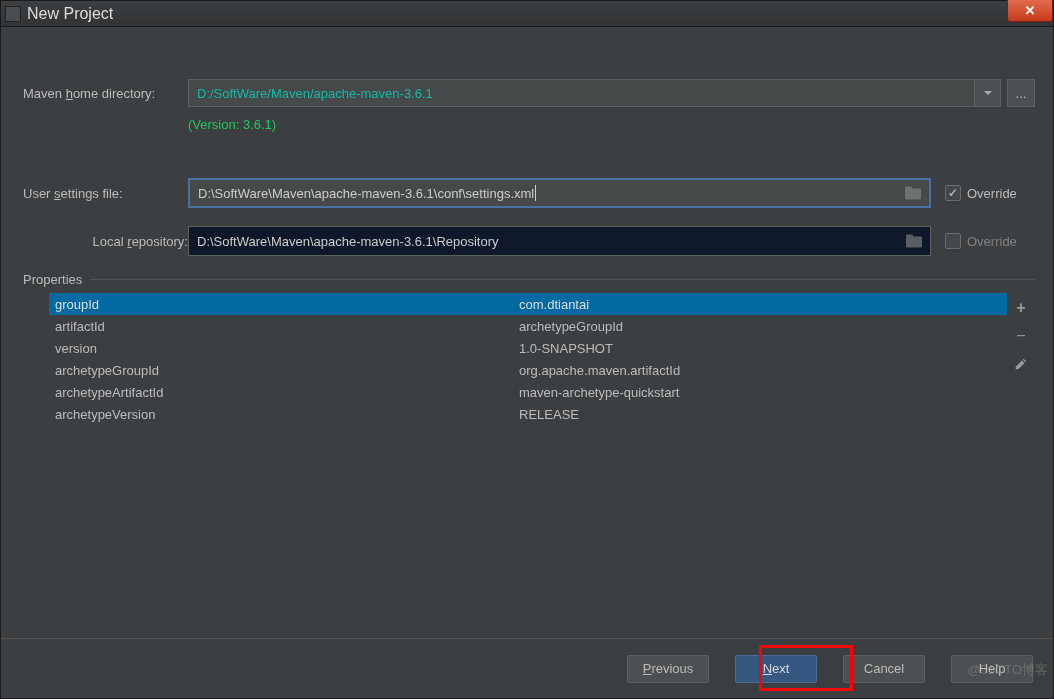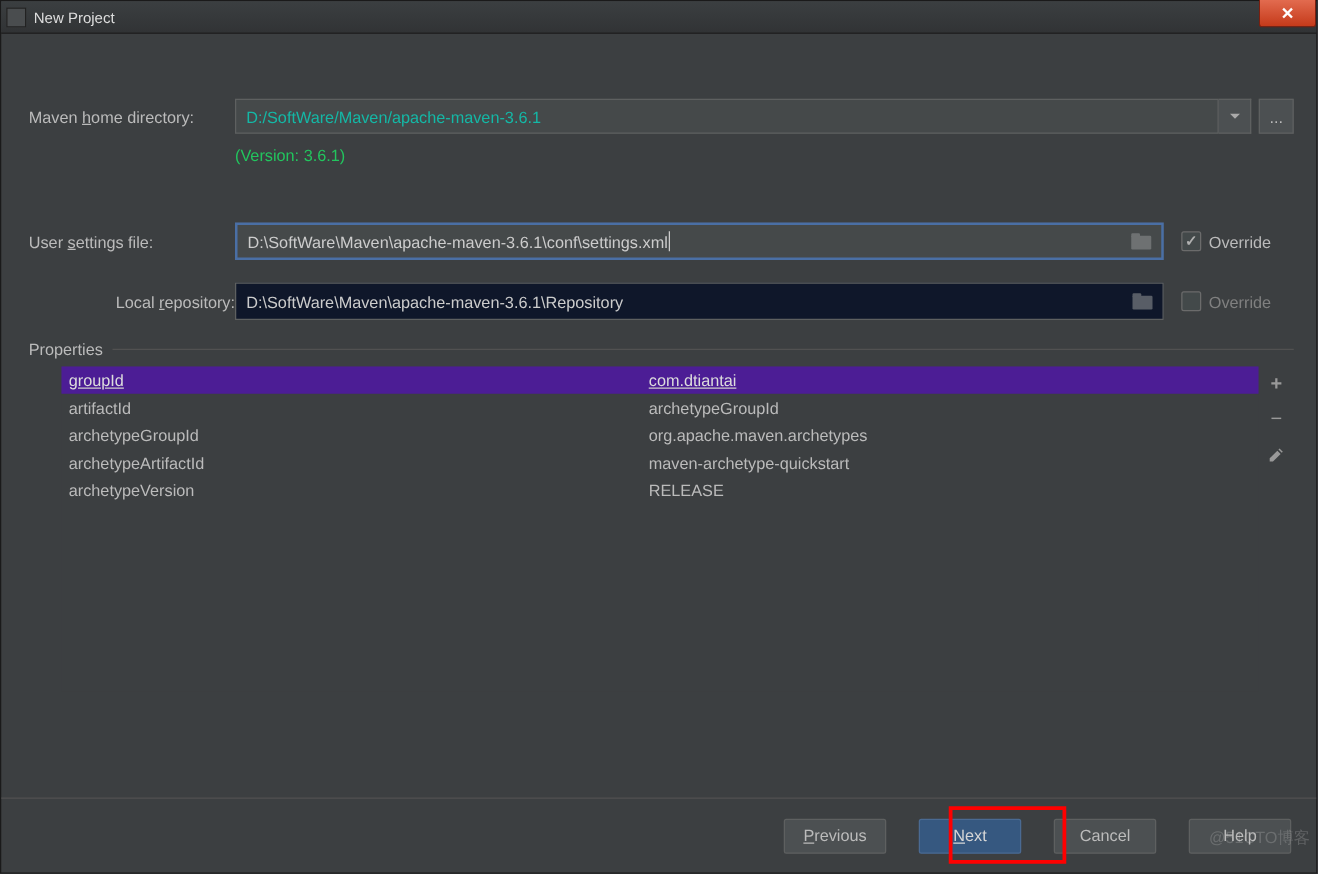--- a/index.html
+++ b/index.html
@@ -30,21 +30,21 @@
     padding: 0 4px;
     position: relative;
   }
   .app-icon {
     width: 16px; height: 16px;
     background: #4a4d4f;
     border: 1px solid #222;
     margin-right: 6px;
     display: inline-block;
   }
-  .title-text { color: #dddddd; font-size: 12px; }
+  .title-text { color: #dddddd; font-size: 16px; }
   .close-btn {
     position: absolute;
     right: 0; top: -1px;
     width: 46px; height: 22px;
     background: #d04b2a;
     background: linear-gradient(#e26b4f, #c53a1a);
     border: 1px solid #7a1f0f;
     border-top: none;
     border-radius: 0 0 3px 3px;
     display: flex;
@@ -207,21 +207,21 @@
     flex: 1;
     background: #3c3f41;
     overflow: auto;
   }
   .prop-row {
     display: flex;
     height: 22px;
     align-items: center;
     font-size: 13px;
   }
-  .prop-row.sel { background: #4c1d95; color: #cccccc; text-decoration: underline; }
+  .prop-row.sel { background: #0369a1; color: #cccccc; }
   .prop-key { width: 470px; padding-left: 6px; color: #bbbbbb; }
   .prop-val { flex: 1; color: #bbbbbb; }
   .prop-row.sel .prop-key, .prop-row.sel .prop-val { color: #dddddd; }
   .props-tools {
     width: 28px;
     display: flex;
     flex-direction: column;
     align-items: center;
     padding-top: 6px;
     gap: 10px;
@@ -361,22 +361,26 @@
       <div class="props-table" id="props-table">
           <div class="prop-row sel">
             <div class="prop-key">groupId</div>
             <div class="prop-val">com.dtiantai</div>
           </div>
           <div class="prop-row">
             <div class="prop-key">artifactId</div>
             <div class="prop-val">archetypeGroupId</div>
           </div>
           <div class="prop-row">
+            <div class="prop-key">version</div>
+            <div class="prop-val">1.0-SNAPSHOT</div>
+          </div>
+          <div class="prop-row">
             <div class="prop-key">archetypeGroupId</div>
-            <div class="prop-val">org.apache.maven.archetypes</div>
+            <div class="prop-val">org.apache.maven.artifactId</div>
           </div>
           <div class="prop-row">
             <div class="prop-key">archetypeArtifactId</div>
             <div class="prop-val">maven-archetype-quickstart</div>
           </div>
           <div class="prop-row">
             <div class="prop-key">archetypeVersion</div>
             <div class="prop-val">RELEASE</div>
           </div>
         </div>

